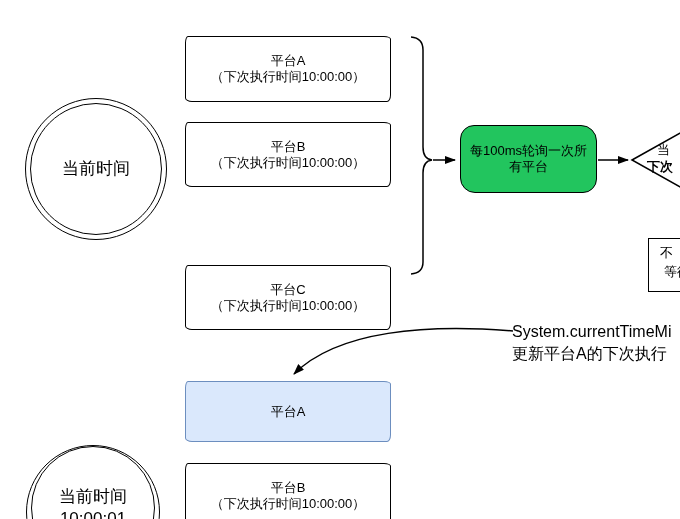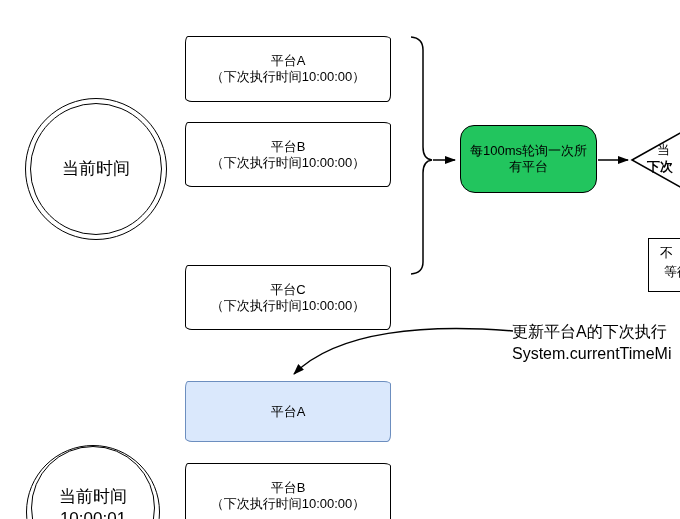--- a/index.html
+++ b/index.html
@@ -114,22 +114,22 @@
   </div>
 
   <div class="frag" style="left:657px;top:143px;">当</div>
   <div class="frag" style="left:647px;top:160px;font-weight:bold;">下次</div>
 
   <div class="node wait-node"></div>
   <div class="frag" style="left:660px;top:246px;">不</div>
   <div class="frag" style="left:664px;top:265px;">等待</div>
 
   <div class="annotation">
+    <div>System.currentTimeMi</div>
     <div>更新平台A的下次执行</div>
-    <div>System.currentTimeMi</div>
   </div>
 
   <div class="node rect-node highlight" style="top:381px;height:61px;">
     <div>平台A</div>
   </div>
 
   <div class="node rect-node" style="top:463px;height:66px;">
     <div>平台B</div>
     <div>（下次执行时间10:00:00）</div>
   </div>

